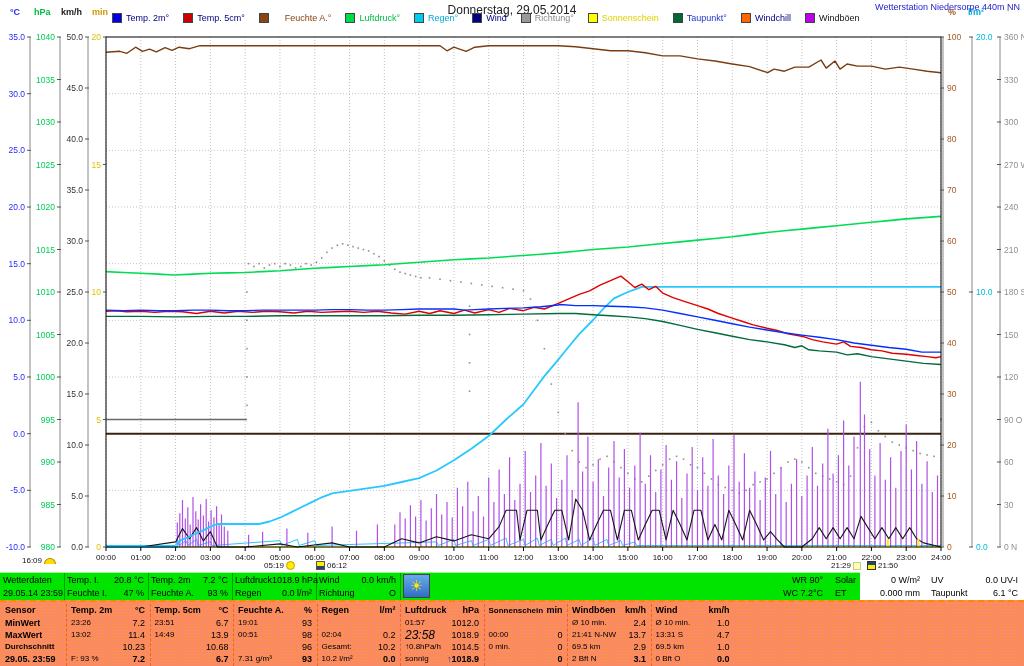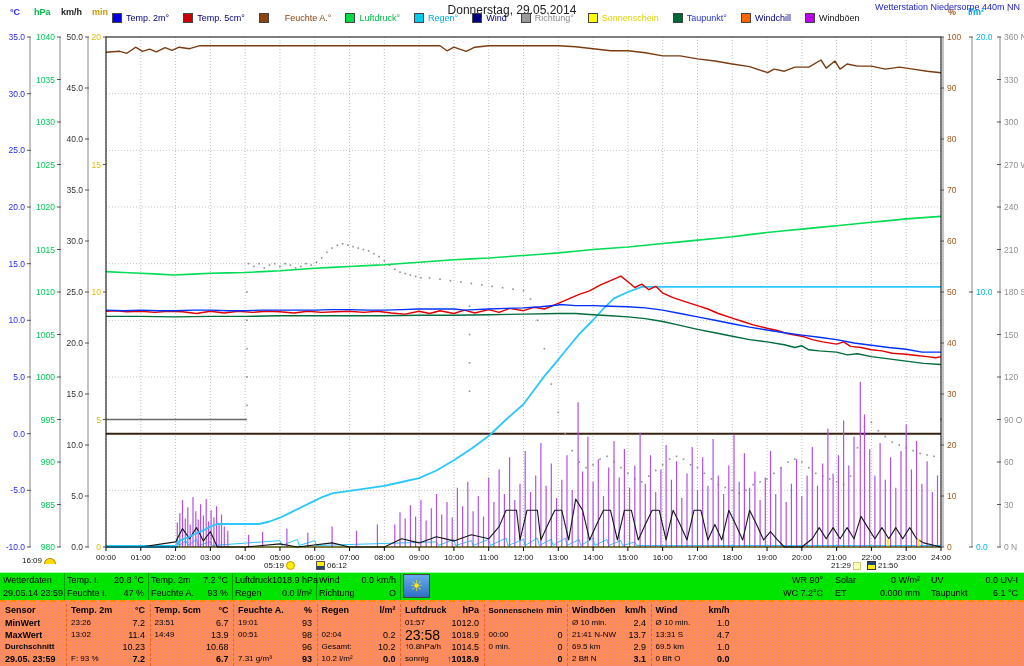--- a/index.html
+++ b/index.html
@@ -11,21 +11,21 @@
   #legend{top:13px;left:112px;display:flex;align-items:center;}
   .legend-item{display:flex;align-items:center;margin-right:14px;white-space:nowrap;}
   .lbox{width:8px;height:8px;border:1px solid #444;margin-right:4px;display:inline-block;}
   .axhdr{font-size:9px;font-weight:bold;}
   .mark{display:flex;align-items:center;font-size:8px;color:#111;gap:2px;white-space:nowrap;}
   .sun-dot{width:7px;height:7px;border-radius:50%;background:#ffee00;border:1px solid #cc9900;display:inline-block;}
   .rise-dot{width:7px;height:7px;background:linear-gradient(180deg,#ffee00 55%,#224477 55%);border:1px solid #555;display:inline-block;}
   .pale-dot{width:6px;height:6px;background:#ffffbb;border:1px solid #cccc77;display:inline-block;}
   .dusk-dot{width:7px;height:7px;background:linear-gradient(180deg,#224477 45%,#ffee00 45%);border:1px solid #333;display:inline-block;}
   .half-sun{width:10px;height:5px;background:#ffdd00;border:1px solid #bb8800;border-bottom:none;border-radius:10px 10px 0 0;display:inline-block;}
-  #statusbar{top:572px;left:0;width:1024px;height:27px;background:#00e400;border-top:1px solid #9cff9c;border-bottom:2px solid #701a75;}
+  #statusbar{top:572px;left:0;width:860px;height:27px;background:#00e400;border-top:1px solid #9cff9c;border-bottom:2px solid #701a75;}
   .sb-cell{position:absolute;top:0;height:27px;border-right:1px solid #009900;}
   .sb-line{display:flex;justify-content:space-between;padding:1px 4px 0 3px;height:12px;line-height:12px;white-space:nowrap;}
   #sunicon{left:403px;top:574px;width:25px;height:22px;background:linear-gradient(#66aaee,#2f6fc4);
            border:1px solid #444;text-align:center;line-height:22px;font-size:15px;color:#ffe800;}
   #statstable{top:600px;left:0;width:1024px;height:66px;background-color:#fa8a66;
               background-image:radial-gradient(#ff9d1e 0.8px, rgba(0,0,0,0) 0.9px);background-size:3px 3px;
               border-top:2px dashed #ff8800;}
   .st-col{position:absolute;top:2px;height:62px;border-left:1px dashed #f06028;}
   .st-row{display:flex;justify-content:space-between;height:12px;line-height:12px;padding:0 4px 0 4px;white-space:nowrap;}
   .st-hdr{font-weight:bold;height:13px;line-height:13px;}
@@ -694,21 +694,21 @@
       <div class="st-col" style="left: 400px; width: 82px;">
         <div class="st-row st-hdr">
           <span>Luftdruck</span>
           <span>hPa</span>
         </div>
         <div class="st-row">
           <span style="font-size: 8px;">01:57</span>
           <span>1012.0</span>
         </div>
         <div class="st-row">
-          <span style="font-size: 14px;">23:58</span>
+          <span style="font-size: 12px; font-style: italic;">23:58</span>
           <span>1018.9</span>
         </div>
         <div class="st-row">
           <span style="font-size: 8px;">↑0.8hPa/h</span>
           <span>1014.5</span>
         </div>
         <div class="st-row">
           <span style="font-size: 8px;">sonnig</span>
           <span class="bold"><span class="blue-arrow">↑</span>1018.9</span>
         </div>

